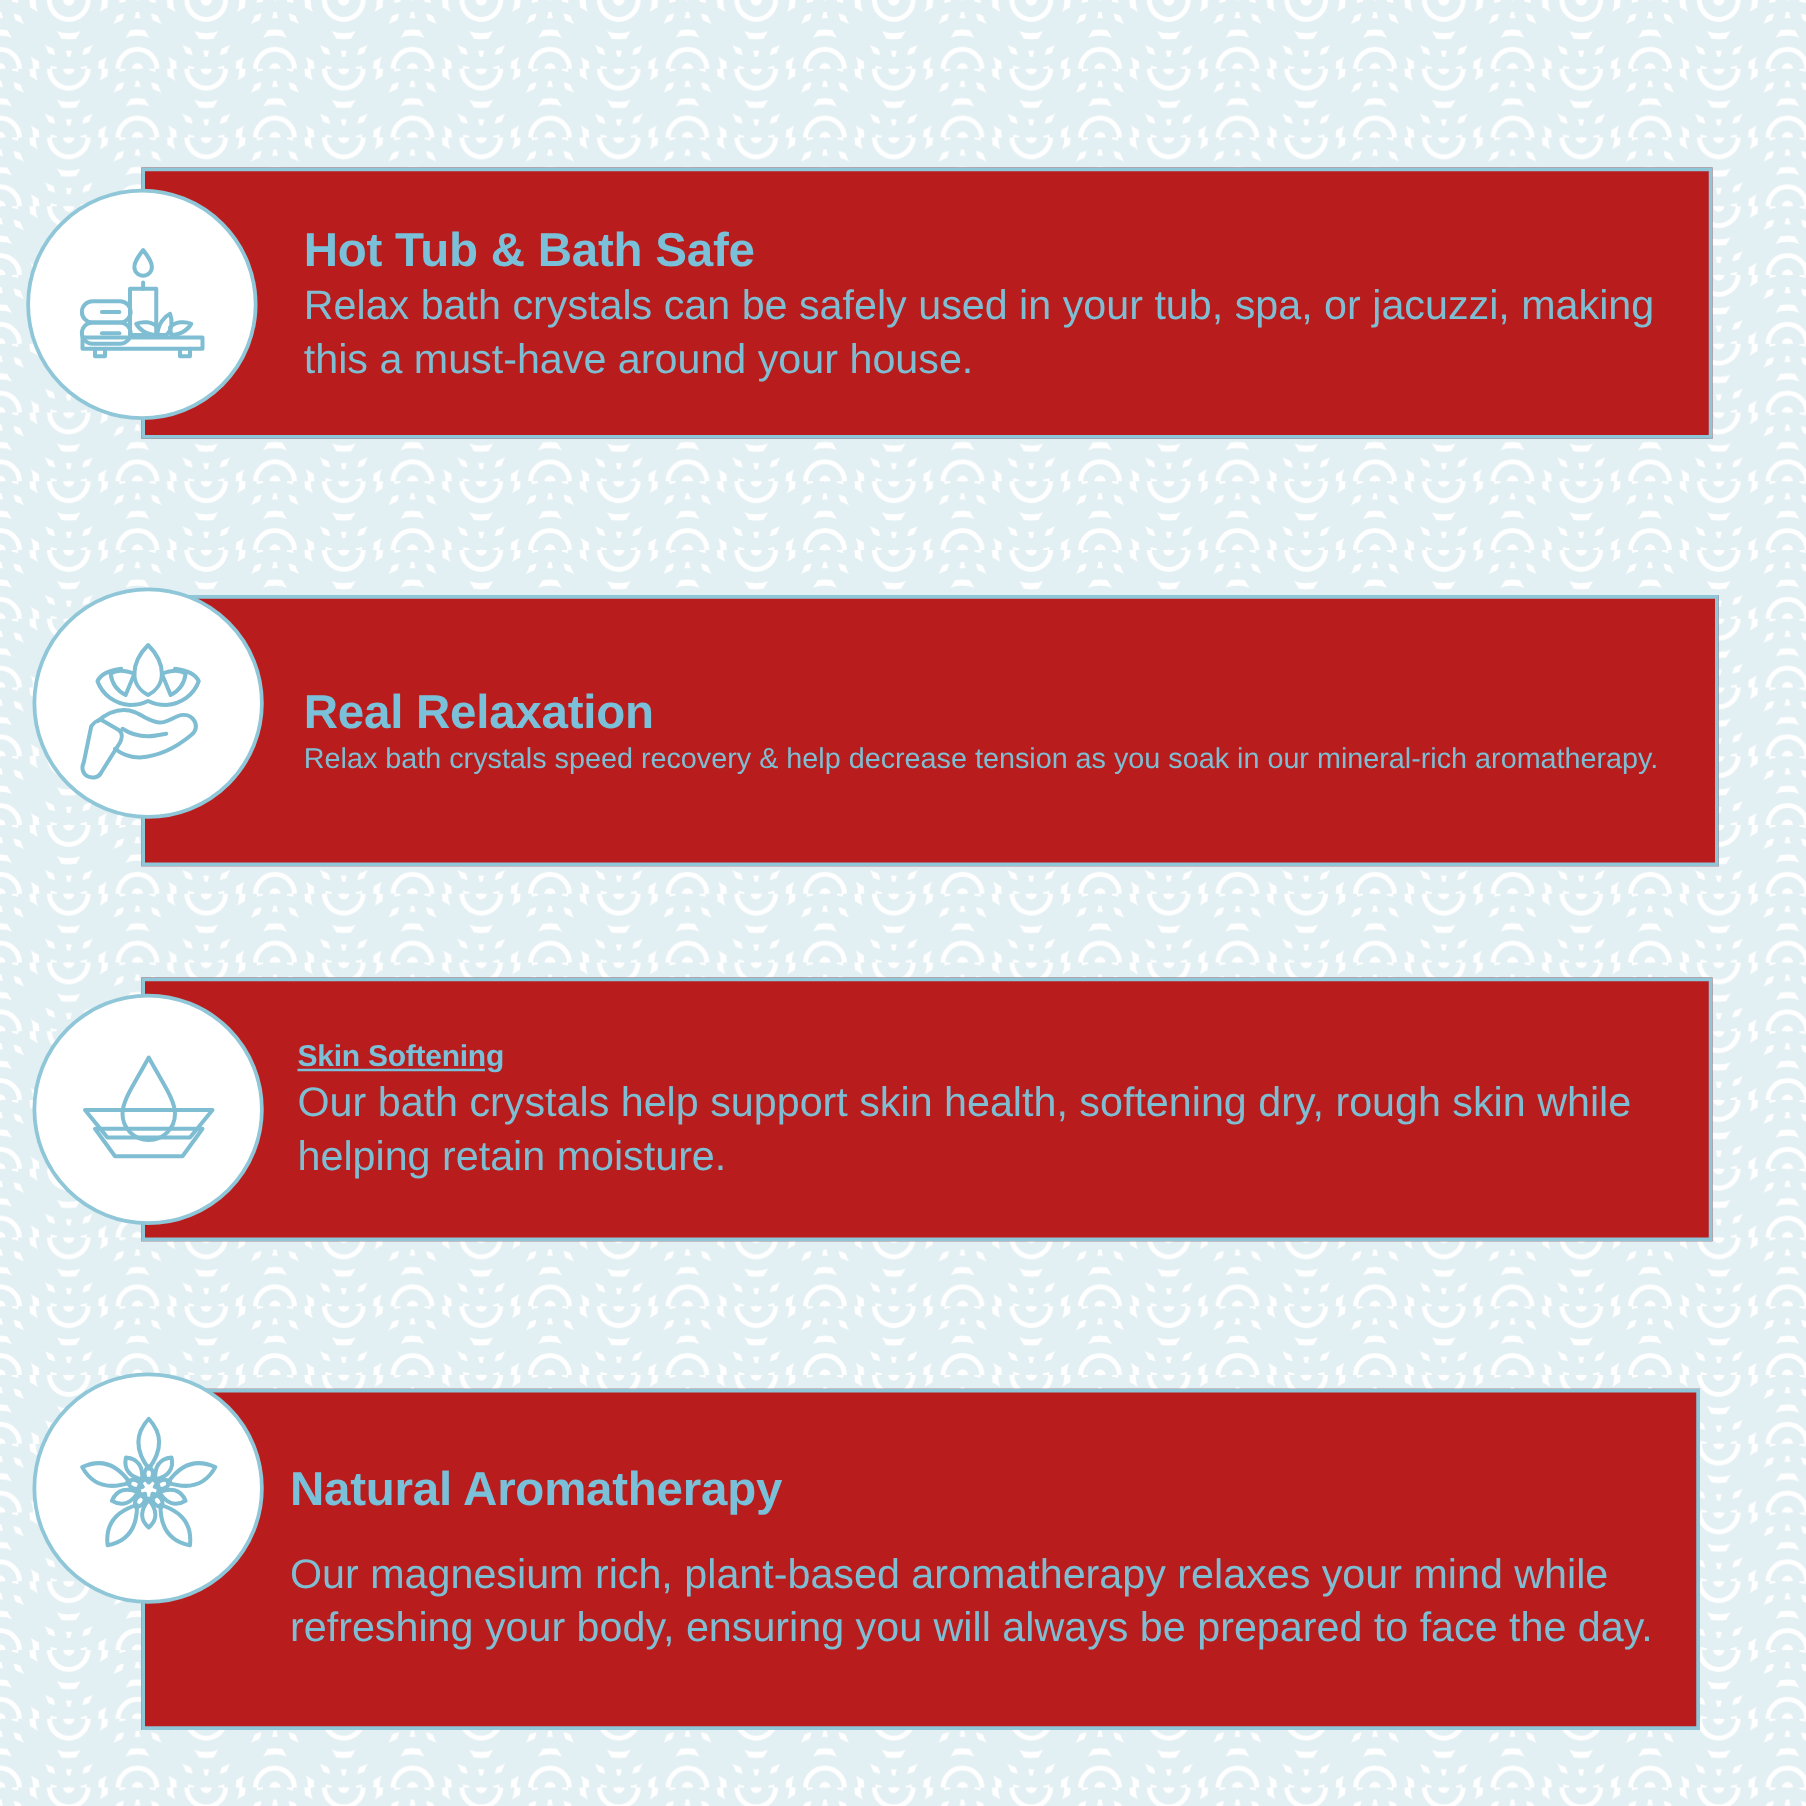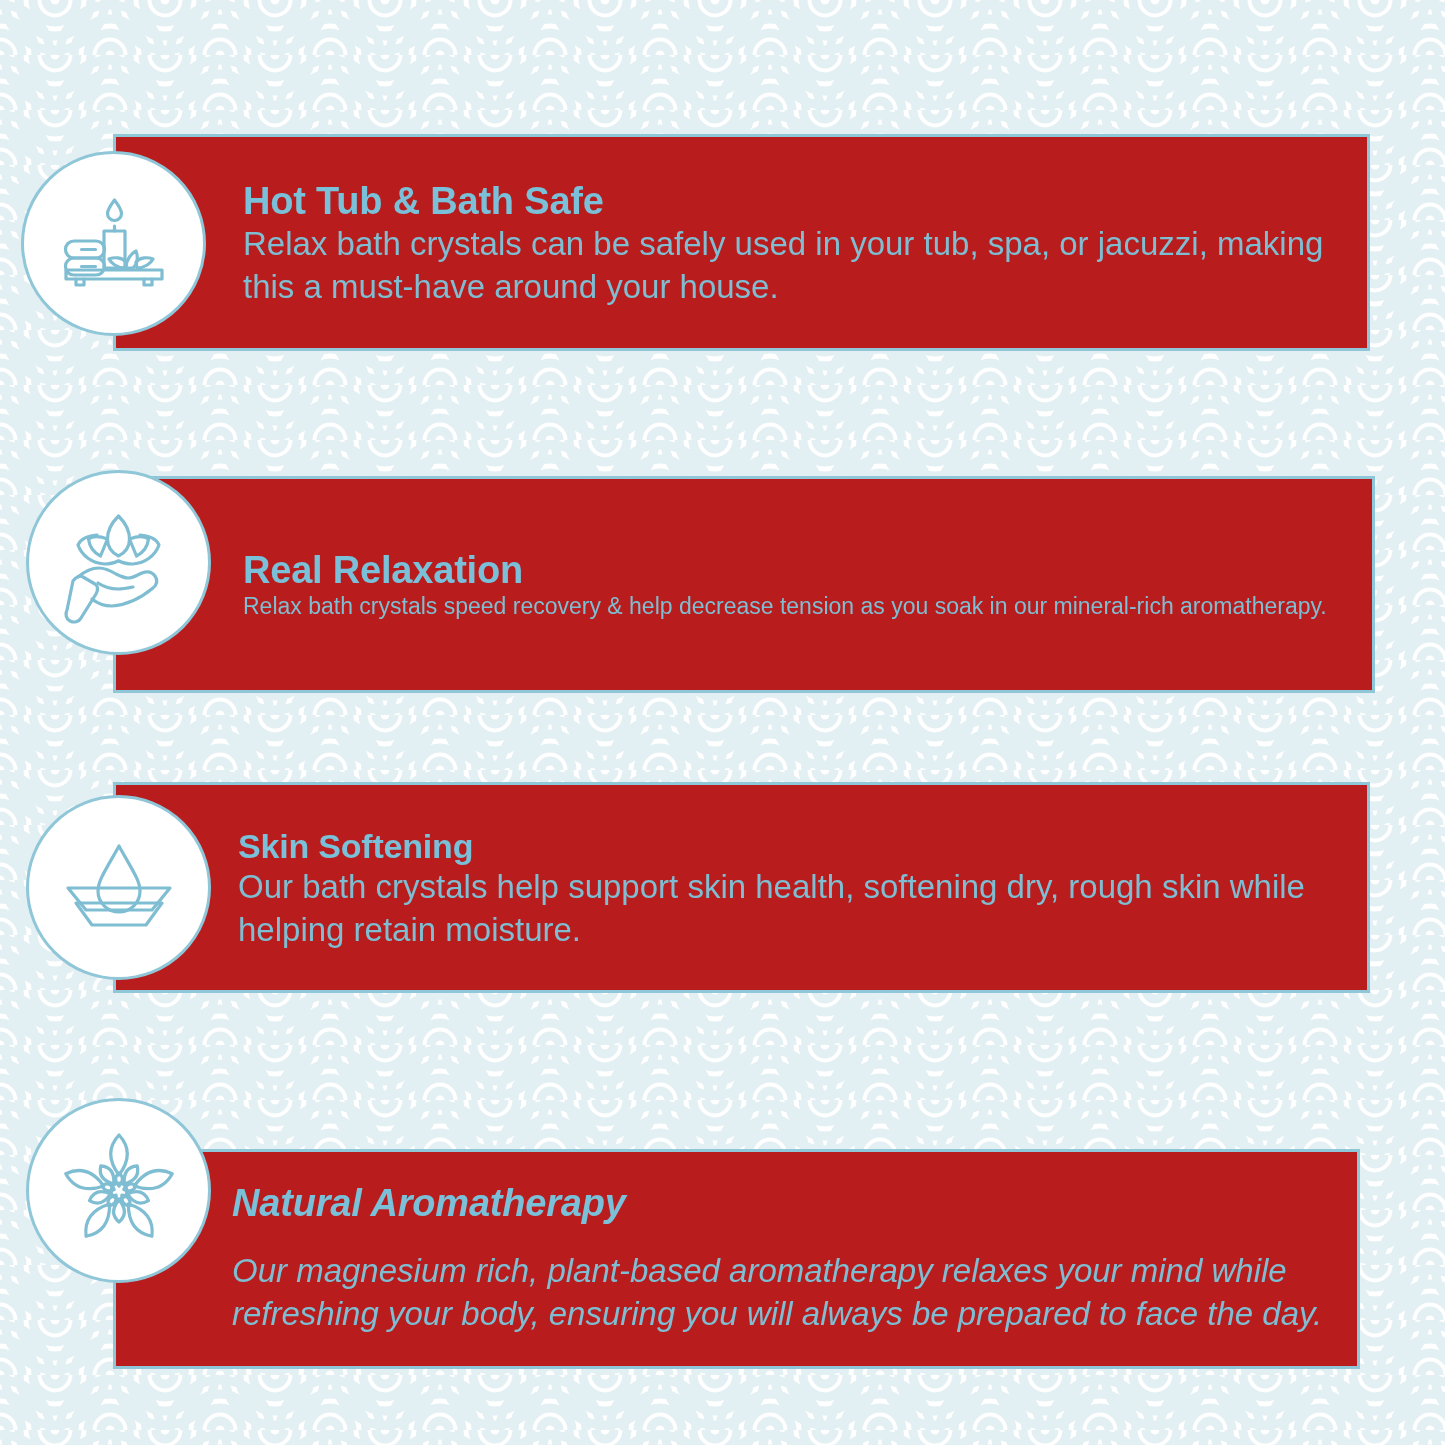--- a/index.html
+++ b/index.html
@@ -88,26 +88,26 @@
   
   #card-2 { left: 113px; top: 476px; width: 1262px; height: 217px; }
   #card-2 .card-inner { left: 127px; right: 20px; top: 4px; }
   #card-2 .card-title { font-size: 38px; }
   #card-2 .card-body  { font-size: 23px; }
   #icon-2 { left: 26px; top: 470px; width: 185px; height: 185px; }
 
   
   #card-3 { left: 113px; top: 782px; width: 1257px; height: 211px; }
   #card-3 .card-inner { left: 122px; right: 20px; top: 6px; }
-  #card-3 .card-title { font-size: 34px; }
+  #card-3 .card-title { font-size: 24px; text-decoration: underline; }
   #card-3 .card-body  { font-size: 33px; }
   #icon-3 { left: 26px; top: 795px; width: 185px; height: 185px; }
 
   
-  #card-4 { left: 113px; top: 1149px; width: 1247px; height: 220px; font-style: italic; }
+  #card-4 { left: 113px; top: 1111px; width: 1247px; height: 273px; }
   #card-4 .card-inner { left: 116px; right: 12px; top: 2px; }
   #card-4 .card-title { font-size: 38px; }
   #card-4 .card-body  { font-size: 33px; margin-top: 24px; }
   #icon-4 { left: 26px; top: 1098px; width: 185px; height: 185px; }
 
   .ico-stroke {
     fill: none;
     stroke: #7fbdd2;
     stroke-width: 3.2;
     stroke-linecap: round;

